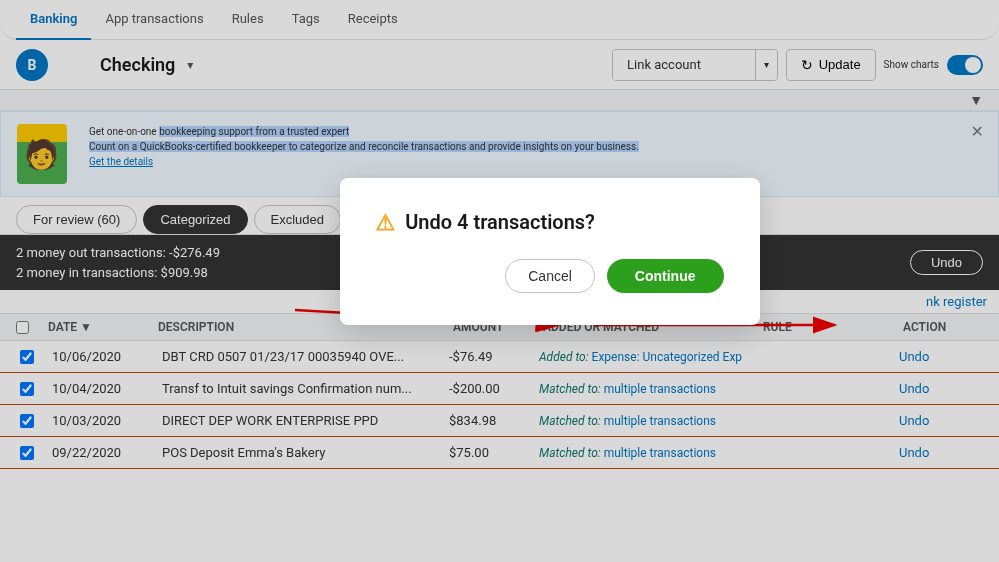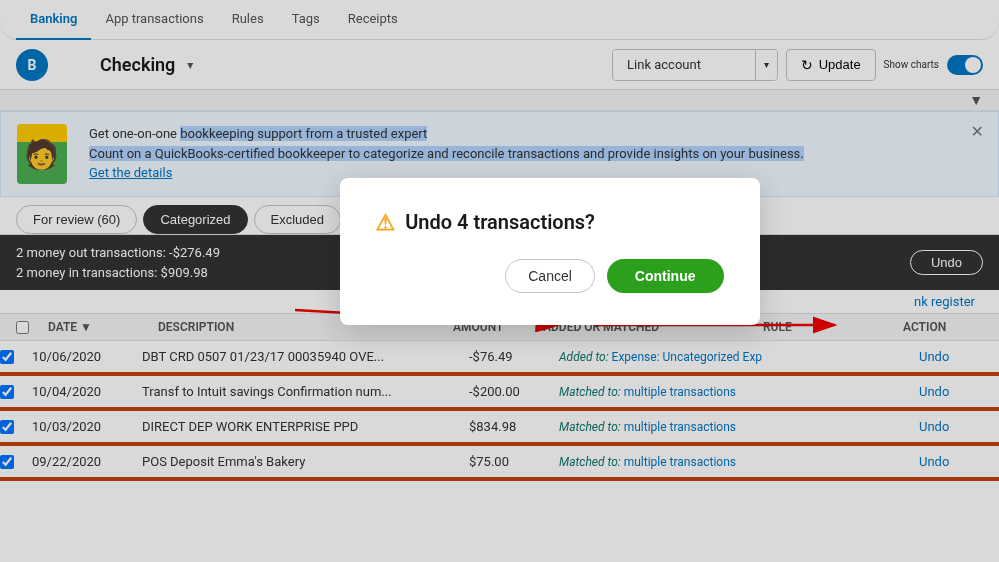--- a/index.html
+++ b/index.html
@@ -19,36 +19,36 @@
     .link-account-arrow { padding: 0 8px; border-left: 1px solid #c4c4c4; height: 100%; display: flex; align-items: center; background: #fff; cursor: pointer; font-size: 10px; }
     .update-btn { display: flex; align-items: center; gap: 6px; padding: 0 14px; height: 32px; border: 1px solid #c4c4c4; border-radius: 4px; background: #fff; cursor: pointer; font-size: 13px; }
     .show-charts-label { font-size: 10px; color: #333; }
     .toggle { width: 36px; height: 20px; background: #0077c5; border-radius: 10px; display: flex; align-items: center; padding: 2px; cursor: pointer; }
     .toggle-knob { width: 16px; height: 16px; background: #fff; border-radius: 50%; margin-left: auto; }
 
     
     .promo-banner { display: flex; align-items: flex-start; background: #f0f8ff; border: 1px solid #d0e8ff; padding: 12px 16px; margin: 0; position: relative; }
     .promo-figure { width: 60px; margin-right: 12px; flex-shrink: 0; }
     .promo-figure .person { width: 50px; height: 60px; background: linear-gradient(to bottom, #ffcc00 0%, #ffcc00 30%, #4caf50 30%); border-radius: 4px; display: flex; align-items: center; justify-content: center; font-size: 28px; }
-    .promo-text { flex: 1; font-size: 13px; line-height: 1.5; color: #333; }
+    .promo-text { flex: 1; font-size: 10px; line-height: 1.5; color: #333; }
     .promo-text .highlight { background: #b3d4ff; }
     .promo-text .highlight2 { background: #b3d4ff; }
     .promo-text .link-text { color: #0077c5; text-decoration: underline; cursor: pointer; }
     .promo-close { position: absolute; top: 10px; right: 14px; font-size: 16px; cursor: pointer; color: #777; }
     .tab-btn { padding: 6px 16px; border-radius: 20px; border: 1px solid #c4c4c4; background: #fff; cursor: pointer; font-size: 13px; margin-right: 6px; color: #333; }
     .tab-btn.active { background: #333; color: #fff; border-color: #333; }
 
     
     .undo-bar { background: #333; color: #fff; display: flex; align-items: center; justify-content: space-between; padding: 8px 16px; }
     .undo-info { font-size: 13px; line-height: 1.5; }
     .undo-btn { border: 1px solid #fff; border-radius: 20px; padding: 4px 20px; background: transparent; color: #fff; cursor: pointer; font-size: 13px; }
 
     
     .table-header { display: grid; grid-template-columns: 32px 110px 1fr 90px 220px 140px 80px; background: #f4f5f7; border-bottom: 1px solid #e0e0e0; padding: 6px 16px; font-size: 12px; font-weight: 600; color: #555; align-items: center; }
-    .table-row { display: grid; grid-template-columns: 32px 110px 1fr 90px 220px 140px 80px; border-bottom: 4px solid #c2410c; padding: 8px 0; align-items: center; font-size: 13px; }
+    .table-row { display: grid; grid-template-columns: 32px 110px 1fr 90px 220px 140px 80px; border-bottom: 1px solid #c2410c; padding: 8px 20px; align-items: center; font-size: 13px; }
     .col-check { display: flex; align-items: center; }
     .col-check input[type=checkbox] { width: 14px; height: 14px; cursor: pointer; }
     .col-date { color: #333; }
     .col-desc { color: #333; white-space: nowrap; overflow: hidden; text-overflow: ellipsis; padding-right: 8px; }
     .col-amount { color: #333; }
     .col-added { color: #333; font-size: 12px; }
     .col-added .added-label { color: #0f766e; font-style: italic; }
     .col-added .link-blue { color: #0077c5; text-decoration: none; cursor: pointer; font-size: 12px; }
     .col-rule { color: #333; }
     .col-action .undo-link { color: #0077c5; font-size: 13px; cursor: pointer; text-decoration: none; }
@@ -123,21 +123,21 @@
 </div>
 
 <div class="undo-bar">
   <div class="undo-info">
     <div>2 money out transactions: -$276.49</div>
     <div>2 money in transactions: $909.98</div>
   </div>
   <button class="undo-btn">Undo</button>
 </div>
 
-<div style="display:flex; justify-content:flex-end; padding:4px 24px; background:#fff; border-bottom:1px solid #e0e0e0;">
+<div style="display:flex; justify-content:flex-end; padding:4px 12px; background:#fff; border-bottom:1px solid #e0e0e0;">
   <a style="color:#0077c5; font-size:13px; text-decoration:none;">nk register</a>
 </div>
 
 <div class="table-header">
   <div style="display:flex; align-items:center;">
         <input type="checkbox" style="">
       </div>
   <div class="header-sort">DATE ▼</div>
   <div>DESCRIPTION</div>
   <div>AMOUNT</div>

